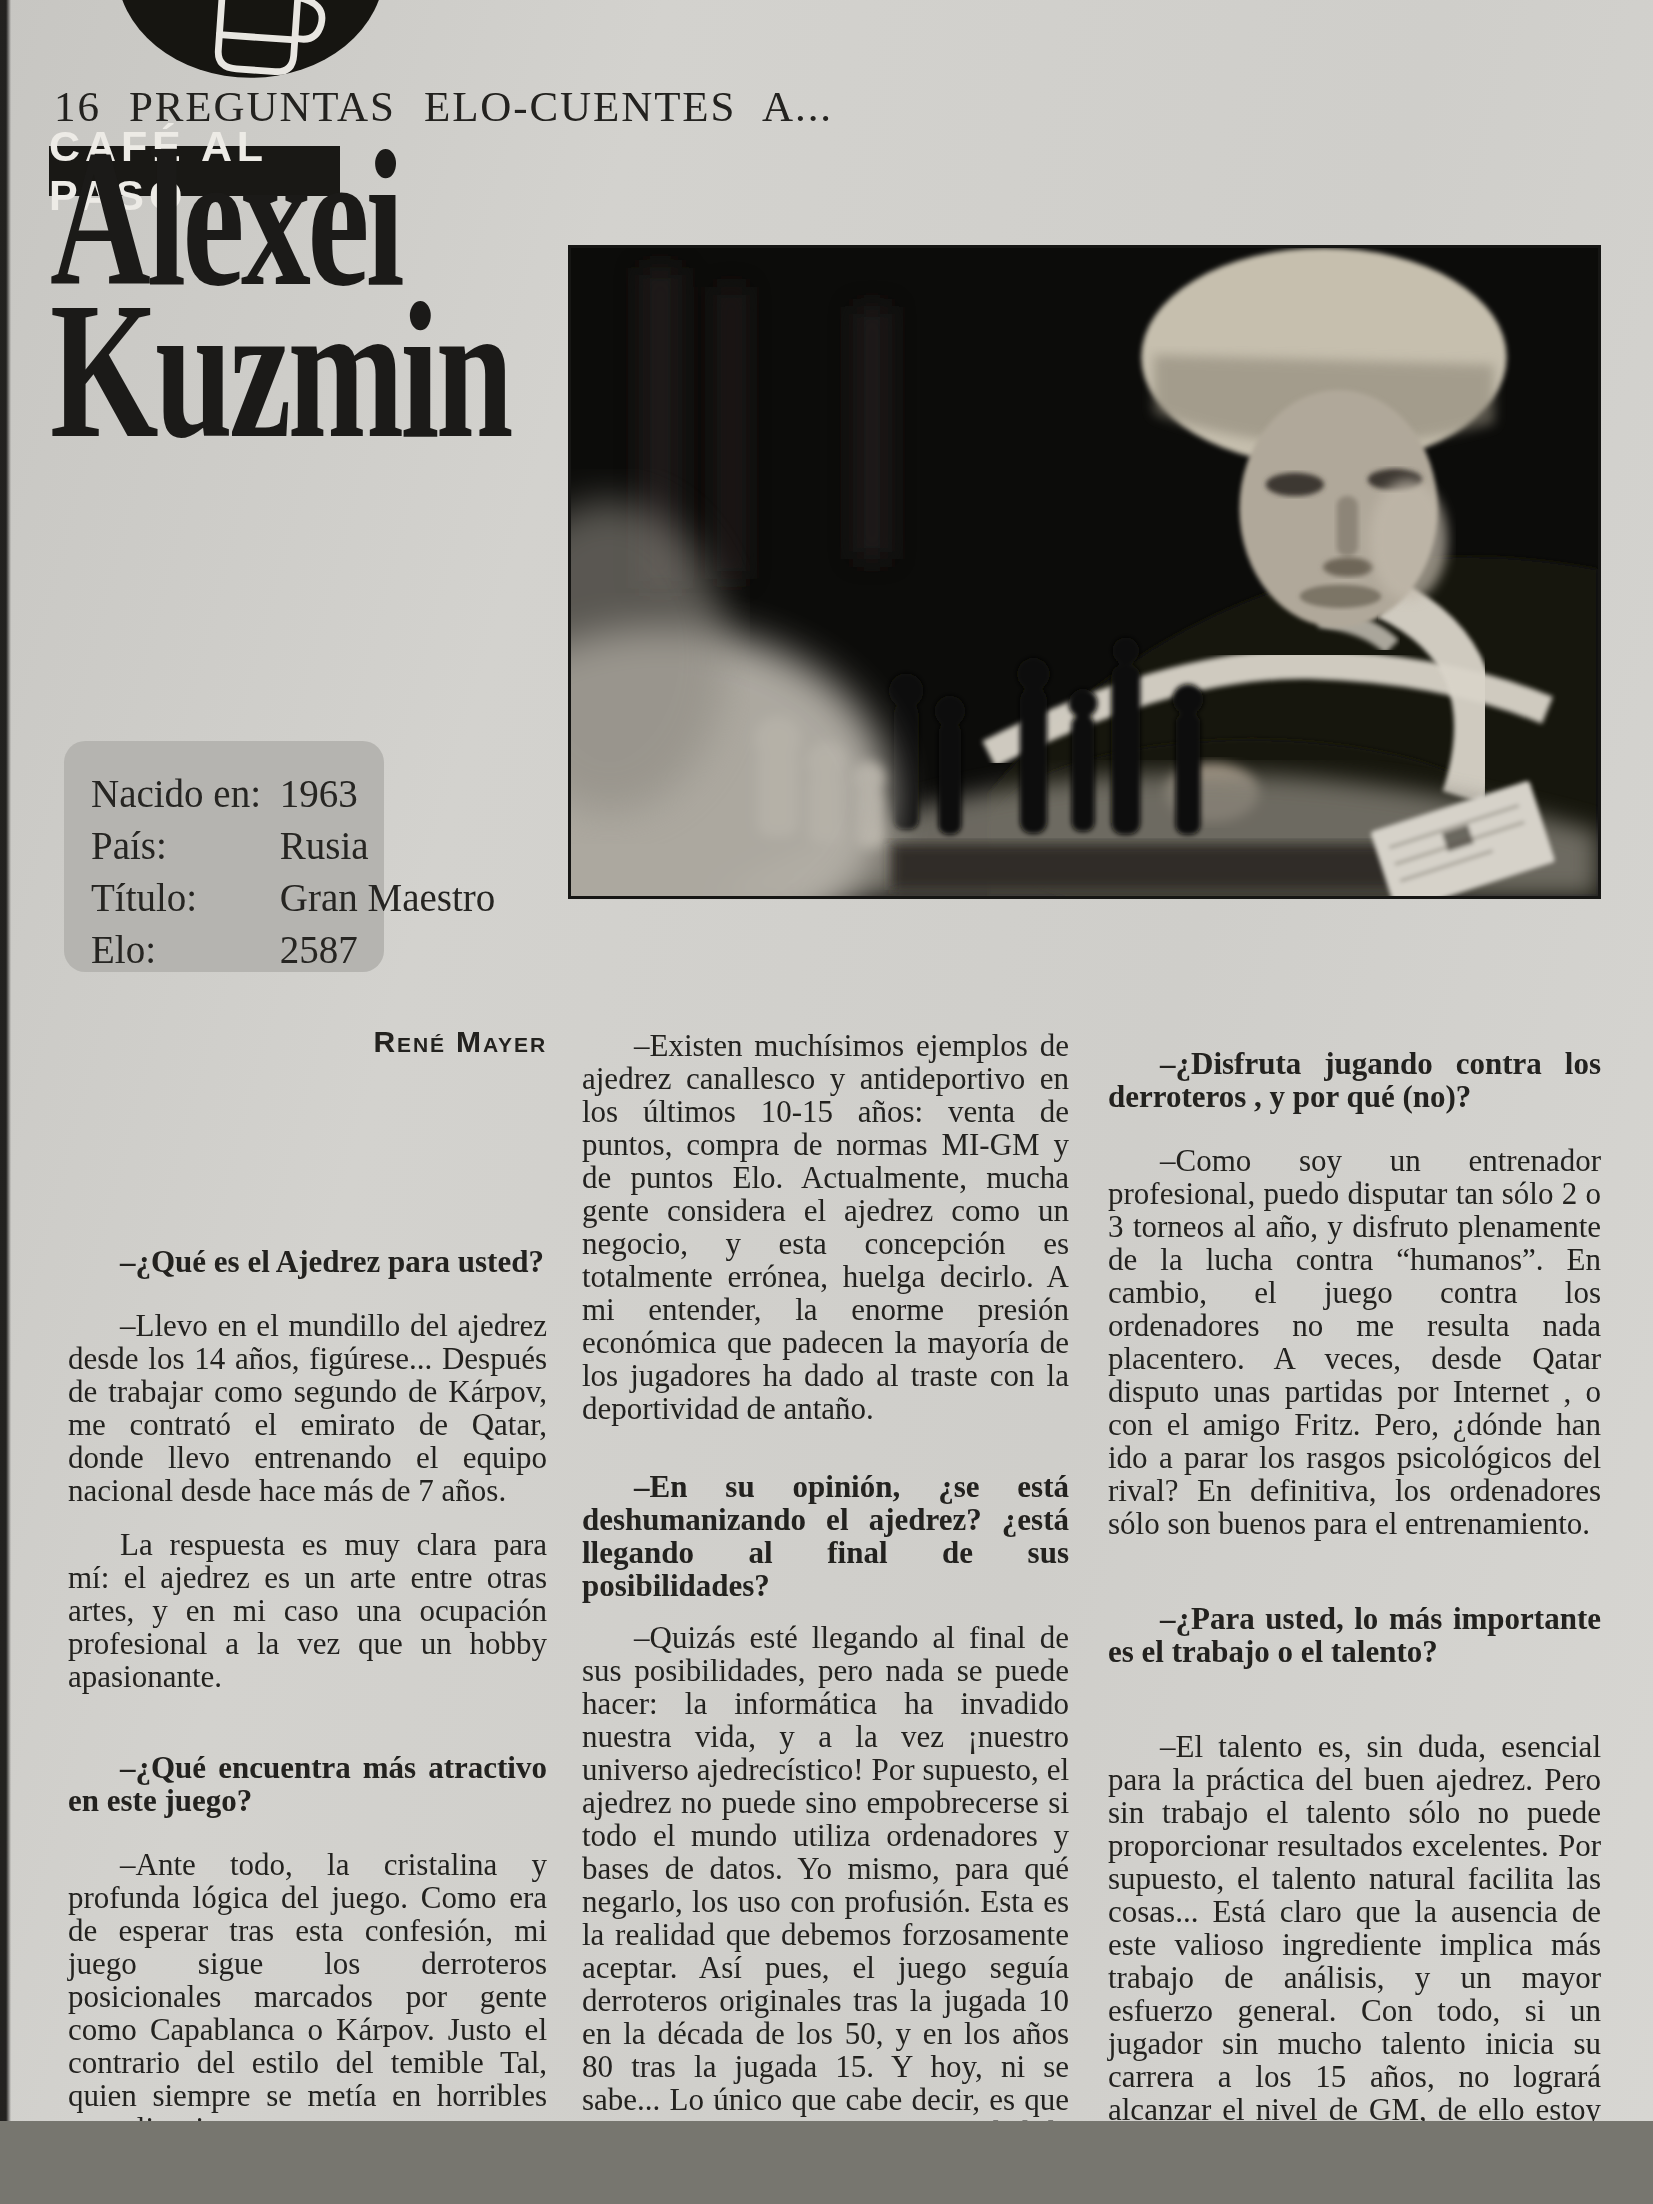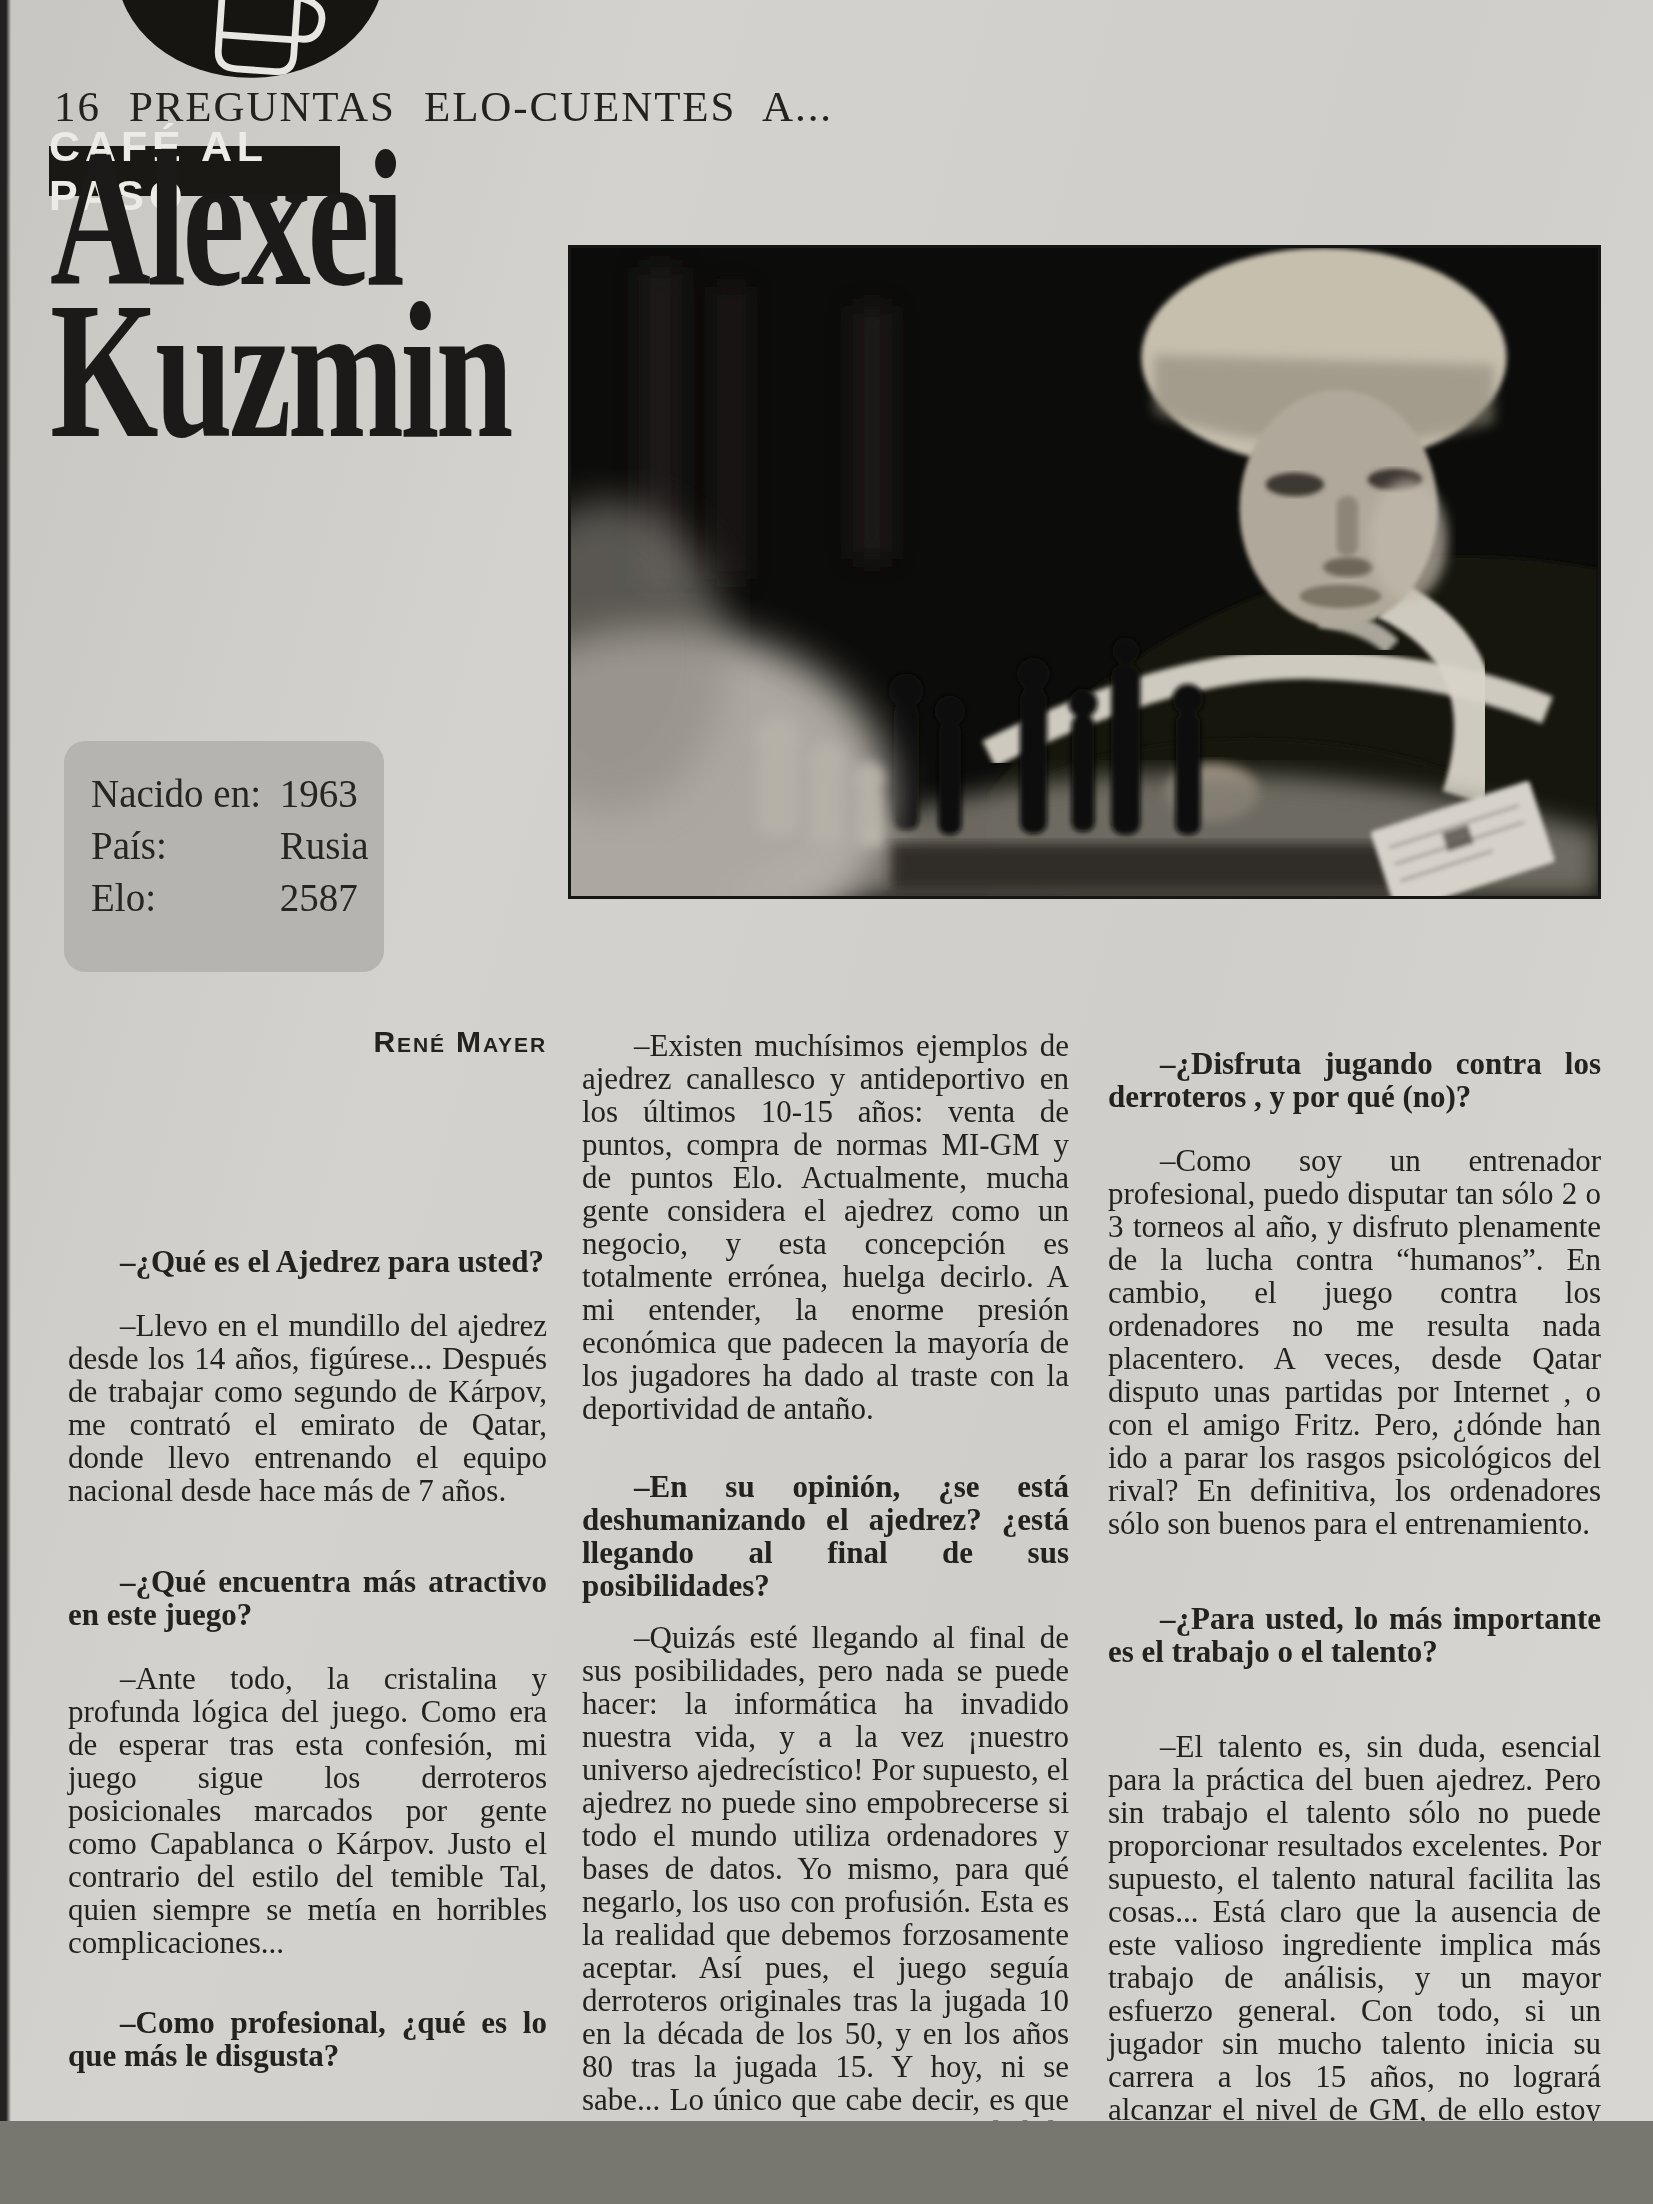--- a/index.html
+++ b/index.html
@@ -179,30 +179,35 @@
   <div class="infobox">
     <div class="row">
       <span class="lbl">Nacido en:</span>
       <span class="val">1963</span>
     </div>
     <div class="row">
       <span class="lbl">País:</span>
       <span class="val">Rusia</span>
     </div>
     <div class="row">
+      <span class="lbl">Título:</span>
+      <span class="val">Gran Maestro</span>
+    </div>
+    <div class="row">
       <span class="lbl">Elo:</span>
       <span class="val">2587</span>
     </div>
   </div>
 
   <div class="byline">René Mayer</div>
 
   <div class="col col-1">
     <p class="q b1">–¿Qué es el Ajedrez para usted?</p>
     <p class="b2">–Llevo en el mundillo del ajedrez desde los 14 años, figúrese... Después de trabajar como segundo de Kárpov, me contrató el emirato de Qatar, donde llevo entrenando el equipo nacional desde hace más de 7 años.</p>
+    <p class="b3">La respuesta es muy clara para mí: el ajedrez es un arte entre otras artes, y en mi caso una ocupación profesional a la vez que un hobby apasionante.</p>
     <p class="q b4">–¿Qué encuentra más atractivo en este juego?</p>
     <p class="b5">–Ante todo, la cristalina y profunda lógica del juego. Como era de esperar tras esta confesión, mi juego sigue los derroteros posicionales marcados por gente como Capablanca o Kárpov. Justo el contrario del estilo del temible Tal, quien siempre se metía en horribles complicaciones...</p>
     <p class="q b6">–Como profesional, ¿qué es lo que más le disgusta?</p>
   </div>
 
   <div class="col col-2">
     <p class="b1">–Existen muchísimos ejemplos de ajedrez canallesco y antideportivo en los últimos 10-15 años: venta de puntos, compra de normas MI-GM y de puntos Elo. Actualmente, mucha gente considera el ajedrez como un negocio, y esta concepción es totalmente errónea, huelga decirlo. A mi entender, la enorme presión económica que padecen la mayoría de los jugadores ha dado al traste con la deportividad de antaño.</p>
     <p class="q b2">–En su opinión, ¿se está deshumanizando el ajedrez? ¿está llegando al final de sus posibilidades?</p>
     <p class="b3">–Quizás esté llegando al final de sus posibilidades, pero nada se puede hacer: la informática ha invadido nuestra vida, y a la vez ¡nuestro universo ajedrecístico! Por supuesto, el ajedrez no puede sino empobrecerse si todo el mundo utiliza ordenadores y bases de datos. Yo mismo, para qué negarlo, los uso con profusión. Esta es la realidad que debemos forzosamente aceptar. Así pues, el juego seguía derroteros originales tras la jugada 10 en la década de los 50, y en los años 80 tras la jugada 15. Y hoy, ni se sabe... Lo único que cabe decir, es que los años 60 constituyeron una edad de oro irrepetible.</p>
   </div>

